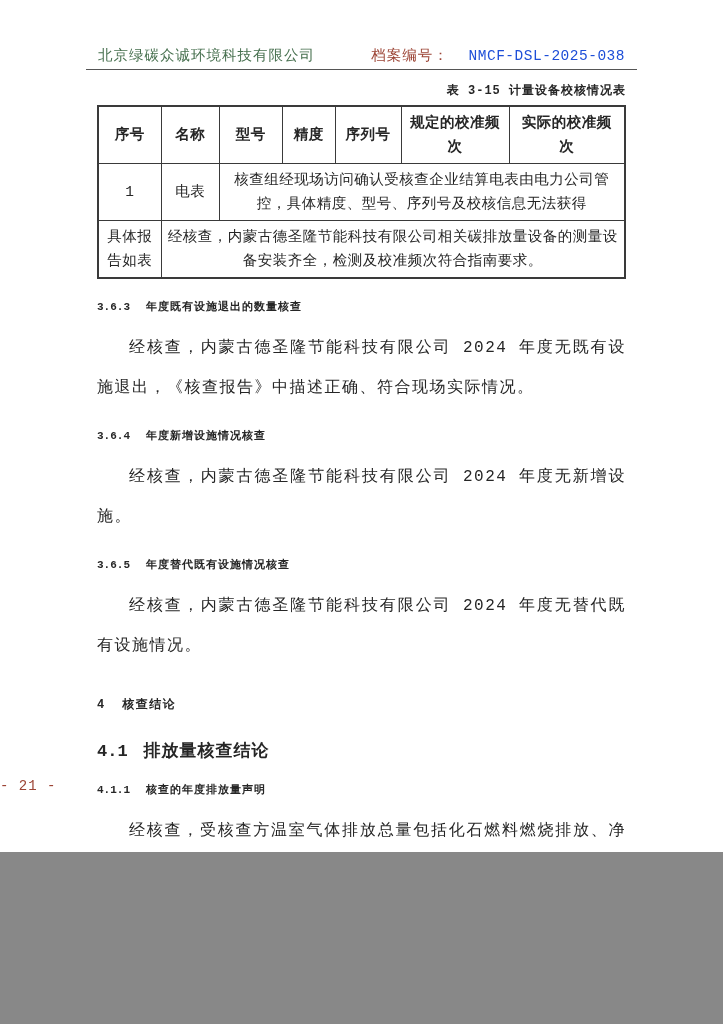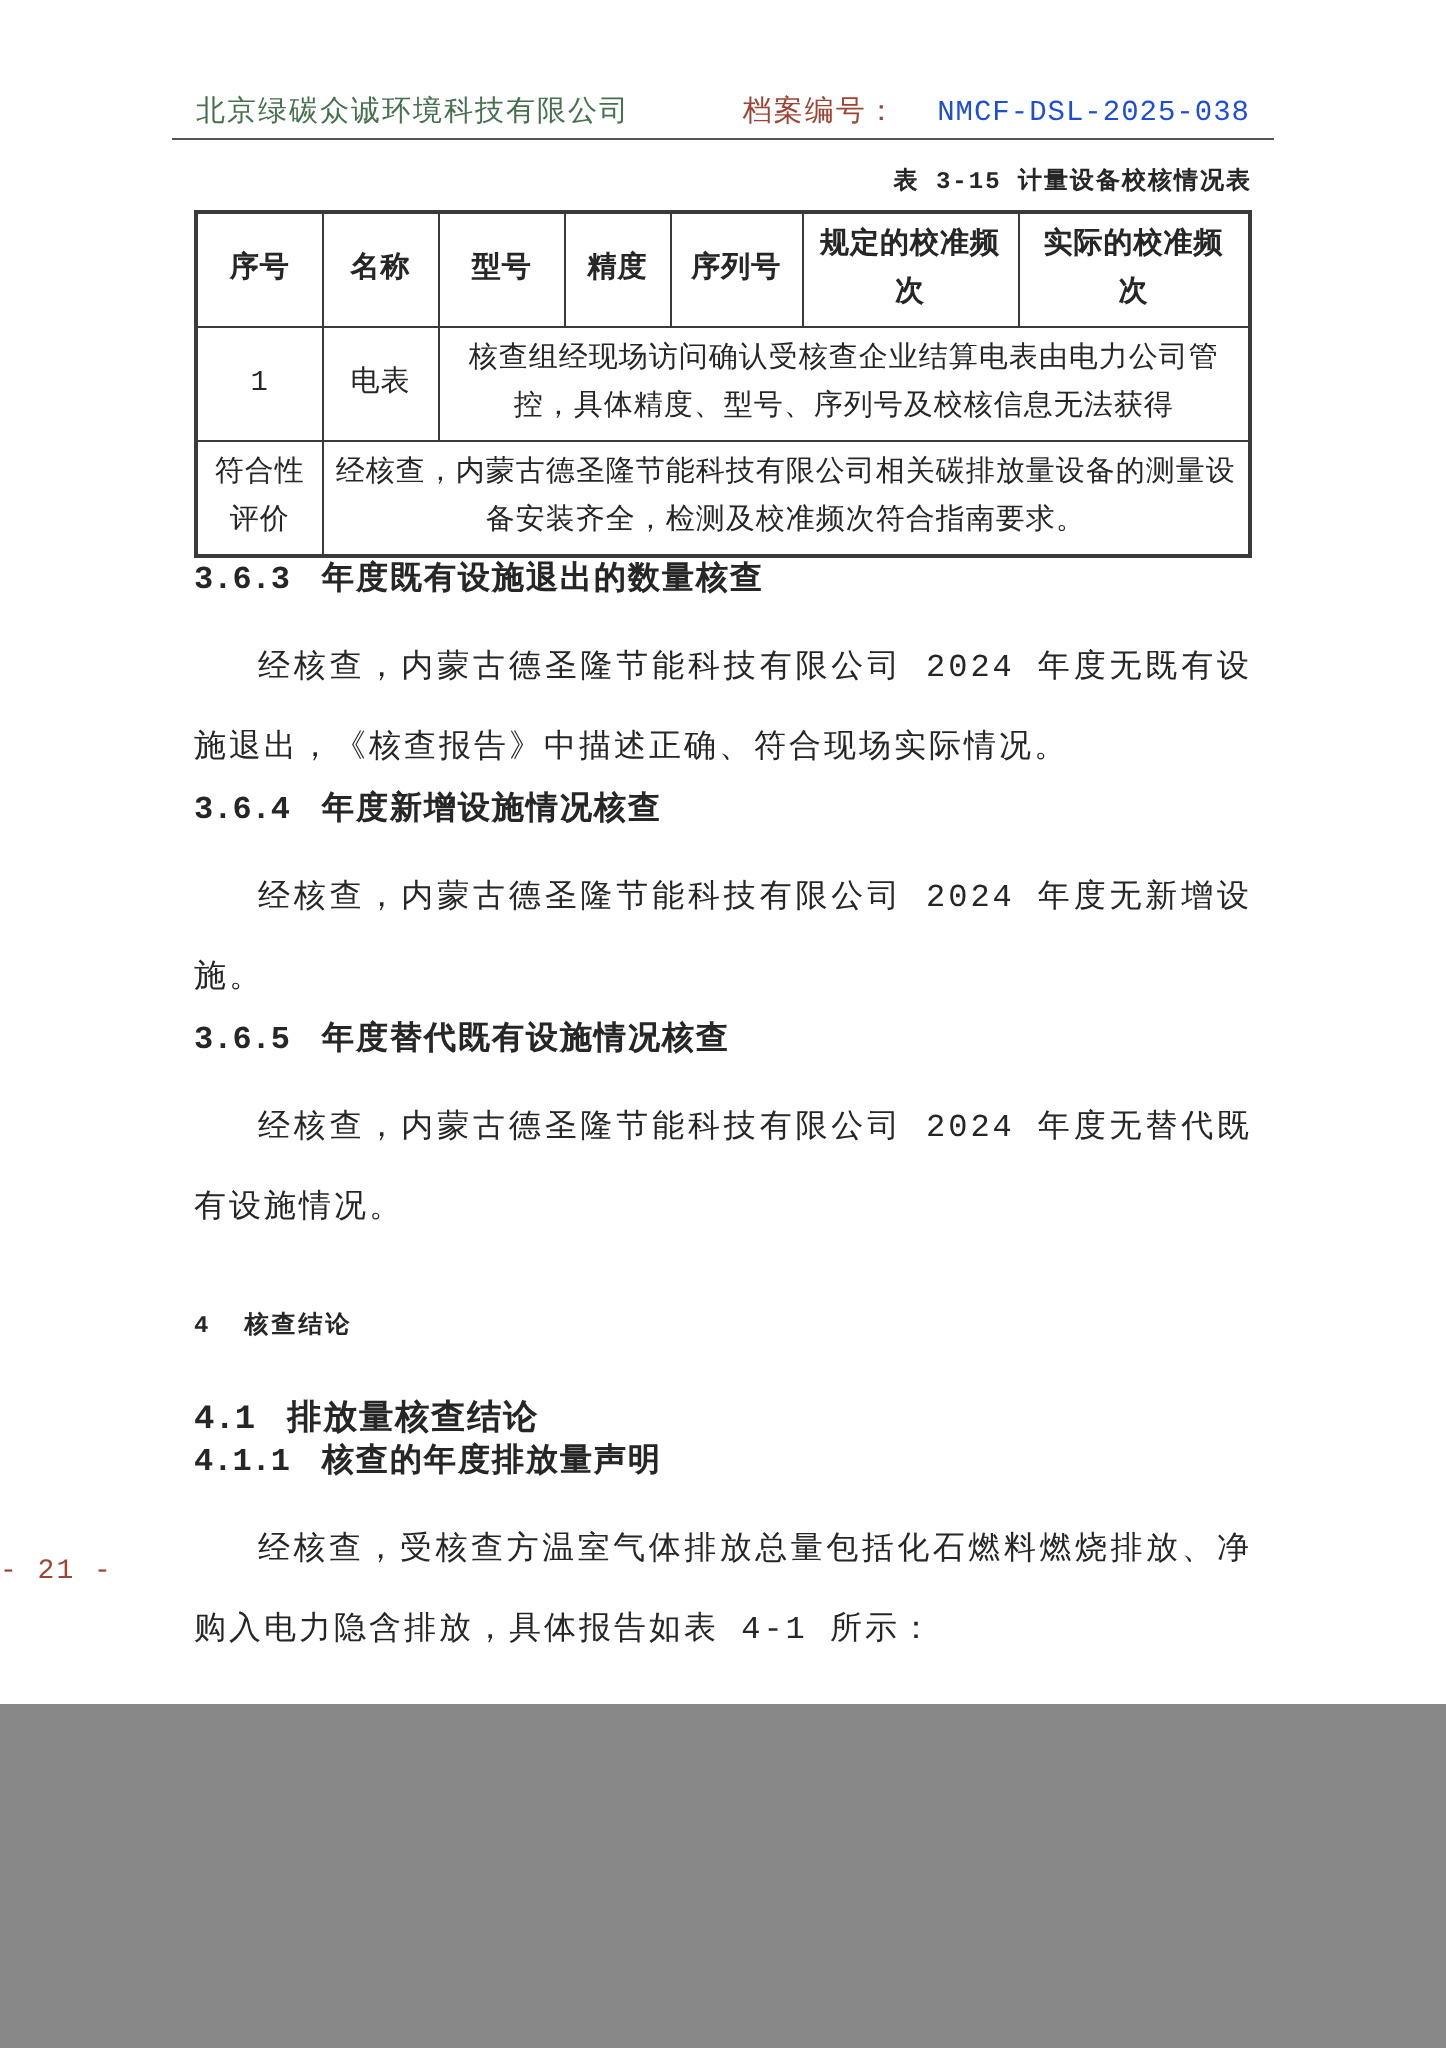--- a/index.html
+++ b/index.html
@@ -62,21 +62,22 @@
     line-height: 24px;
     text-align: center;
     vertical-align: middle;
     padding: 4px 6px;
     letter-spacing: 0.5px;
   }
   th { font-weight: bold; }
   .t315 th { height: 52px; }
   .t315 td { height: 50px; }
   .heading-sub {
-    font-size: 16px;
+    margin-top: 20px;
+    font-size: 11px;
     font-weight: bold;
     letter-spacing: 1px;
   }
   .heading-sub .num { margin-right: 16px; letter-spacing: 0; }
   .heading-chapter {
     margin-top: 30px;
     font-size: 12px;
     font-weight: bold;
     letter-spacing: 1.5px;
   }
@@ -141,21 +142,21 @@
           <th>实际的校准频次</th>
         </tr>
       </thead>
       <tbody>
         <tr>
           <td>1</td>
           <td>电表</td>
           <td colspan="5">核查组经现场访问确认受核查企业结算电表由电力公司管控，具体精度、型号、序列号及校核信息无法获得</td>
         </tr>
         <tr>
-          <td>符合性评价</td>
+          <td>具体报告如表</td>
           <td colspan="6">经核查，内蒙古德圣隆节能科技有限公司相关碳排放量设备的测量设备安装齐全，检测及校准频次符合指南要求。</td>
         </tr>
       </tbody>
     </table>
 
     <h3 class="heading-sub">
       <span class="num">3.6.3</span><span>年度既有设施退出的数量核查</span>
     </h3>
     <p class="para indent">经核查，内蒙古德圣隆节能科技有限公司 2024 年度无既有设施退出，《核查报告》中描述正确、符合现场实际情况。</p>
 

